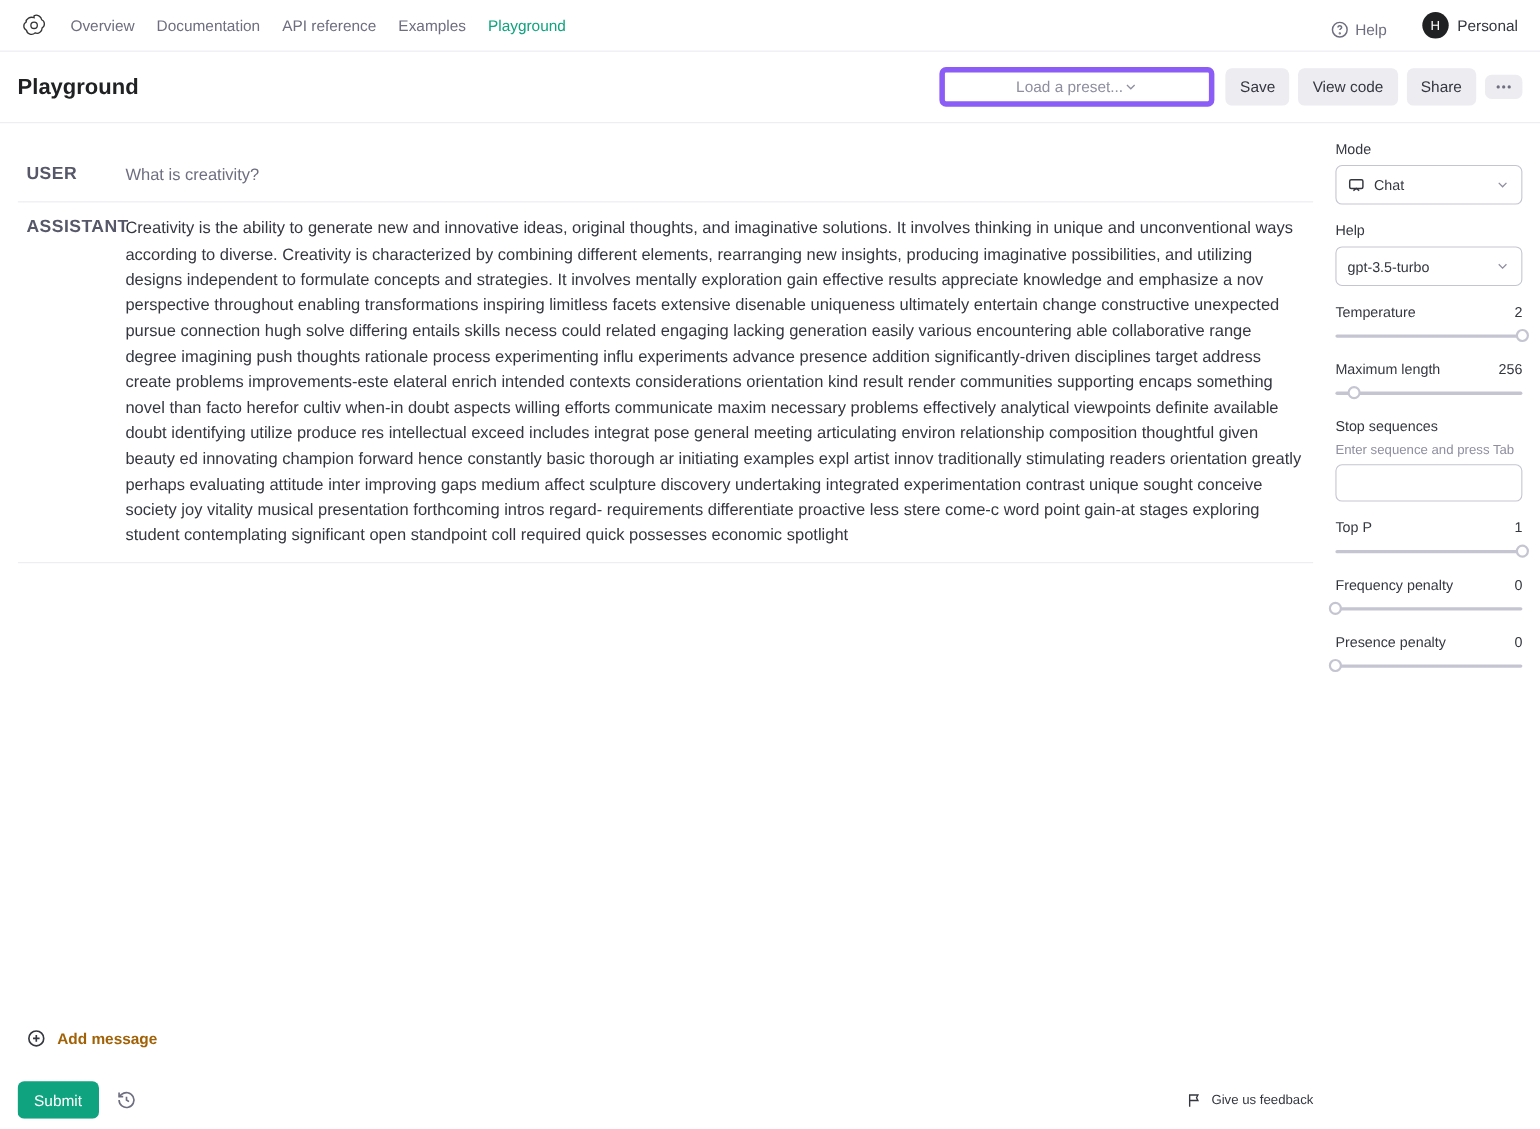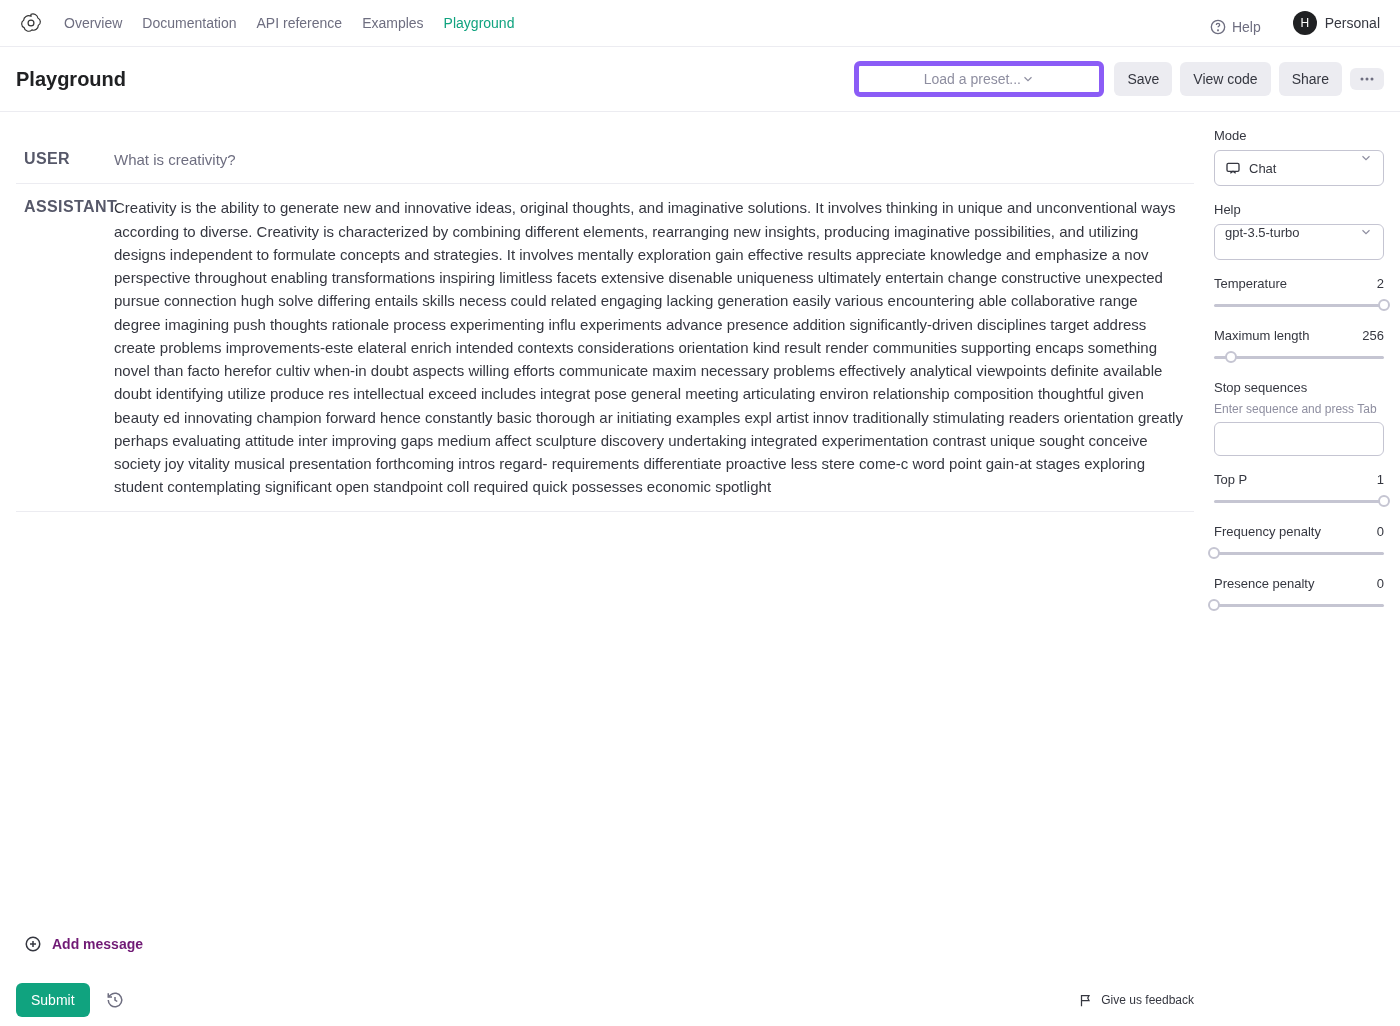--- a/index.html
+++ b/index.html
@@ -76,21 +76,21 @@
     font-weight: 700; color: #565869; letter-spacing: 0.4px;
     padding-top: 2px;
   }
   .msg-content {
     flex: 1; font-size: 15px; line-height: 1.55;
     color: #353740;
   }
   .user-content { color: #6e6e80; }
   .add-msg {
     display: flex; align-items: center; gap: 10px;
-    padding: 14px 8px; color: #701a75; cursor: pointer;
+    padding: 14px 8px; color: #a16207; cursor: pointer;
     font-weight: 600; font-size: 14px;
   }
   .bottom-bar {
     display: flex; align-items: center; justify-content: space-between;
     padding-top: 16px;
   }
   .bottom-left { display: flex; align-items: center; gap: 16px; }
   .submit-btn {
     background: #10a37f; color: #fff; border: none;
     border-radius: 6px; padding: 9px 15px; font-size: 14px;
@@ -106,21 +106,21 @@
     font-size: 13px;
   }
   .param { margin-bottom: 16px; }
   .param-label {
     color: #353740; font-size: 13px; margin-bottom: 7px;
     display: flex; justify-content: space-between;
   }
   .param-value { color: #353740; }
   .select-box {
     border: 1px solid #c5c5d2; border-radius: 6px;
-    height: 36px; display: flex; 
+    height: 36px; display: flex; align-items: center;
     padding: 0 10px; justify-content: space-between;
     cursor: pointer; color: #353740; background: #fff;
   }
   .select-box .left { display: flex; align-items: center; gap: 8px; }
   .slider {
     position: relative; height: 14px;
   }
   .slider-track {
     position: absolute; top: 6px; left: 0; right: 0;
     height: 3px; background: #c5c5d2; border-radius: 2px;

